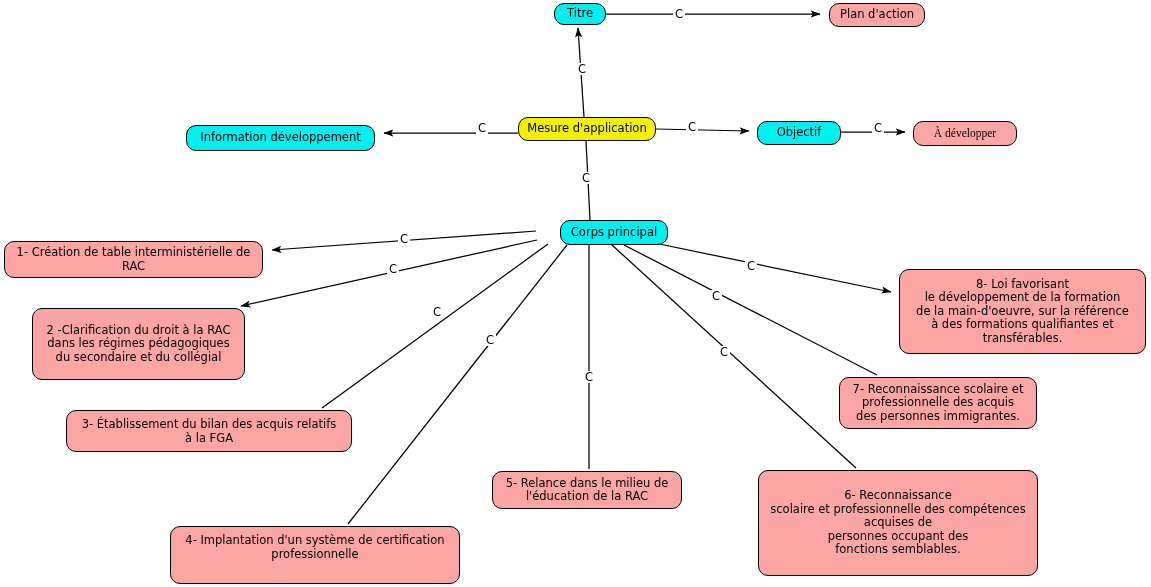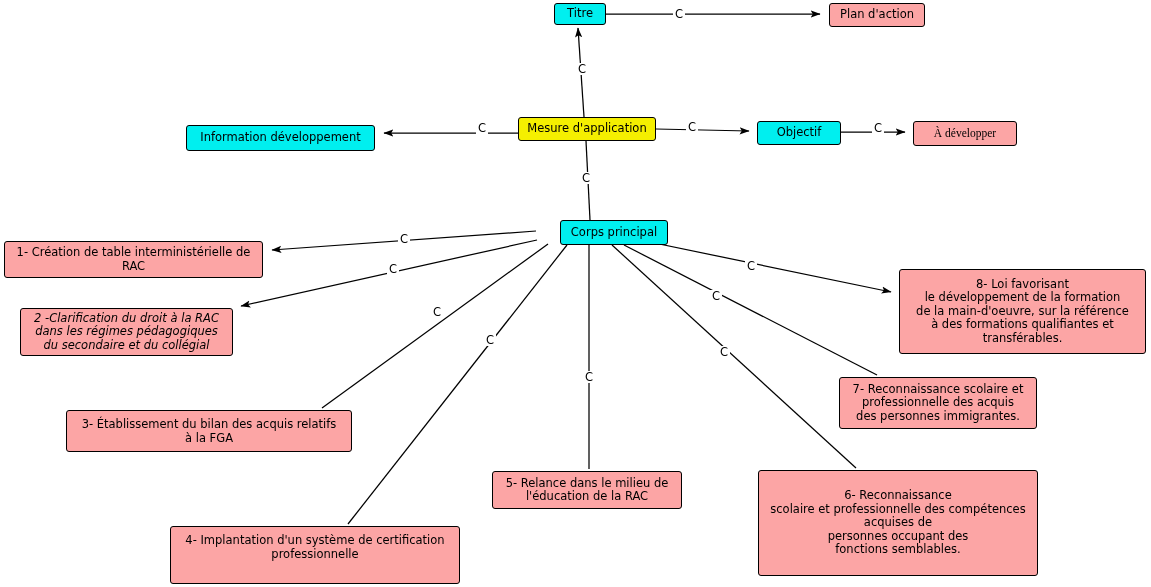--- a/index.html
+++ b/index.html
@@ -19,21 +19,21 @@
     position: absolute;
     left: 0; top: 0;
     width: 1151px;
     height: 587px;
     pointer-events: none;
   }
   .node {
     position: absolute;
     box-sizing: border-box;
     border: 1.3px solid #000000;
-    border-radius: 3px;
+    border-radius: 10px;
     background: #ffffff;
     display: flex;
     align-items: center;
     justify-content: center;
     text-align: center;
     color: #000000;
     font-size: 11.5px;
     line-height: 13.5px;
     padding: 2px 5px;
     white-space: pre-line;
@@ -83,21 +83,21 @@
   <div id="node-layer">
       <div class="node cyan" style="left: 554px; top: 3px; width: 52px; height: 22px;">Titre</div>
       <div class="node plain" style="left: 829px; top: 3px; width: 96px; height: 24px;">Plan d'action</div>
       <div class="node cyan" style="left: 186px; top: 125px; width: 189px; height: 26px;">Information développement</div>
       <div class="node yellow" style="left: 518px; top: 117px; width: 138px; height: 24px;">Mesure d'application</div>
       <div class="node cyan" style="left: 757px; top: 121px; width: 84px; height: 24px;">Objectif</div>
       <div class="node plain" style="left: 913px; top: 121px; width: 104px; height: 25px; font-family: Liberation Serif, serif;">À développer</div>
       <div class="node cyan" style="left: 536px; top: 220px; width: 108px; height: 25px; margin-left: 24px;">Corps principal</div>
       <div class="node plain" style="left: 4px; top: 241px; width: 259px; height: 37px;">1- Création de table interministérielle de
 RAC</div>
-      <div class="node plain" style="left: 20px; top: 308px; width: 213px; height: 48px; font-style: italic;">2 -Clarification du droit à la RAC
+      <div class="node plain" style="left: 32px; top: 308px; width: 213px; height: 72px;">2 -Clarification du droit à la RAC
 dans les régimes pédagogiques
 du secondaire et du collégial</div>
       <div class="node plain tall" style="left: 66px; top: 410px; width: 286px; height: 42px;">3- Établissement du bilan des acquis relatifs
 à la FGA</div>
       <div class="node plain tall" style="left: 170px; top: 526px; width: 290px; height: 58px;">4- Implantation d'un système de certification
 professionnelle</div>
       <div class="node plain" style="left: 492px; top: 471px; width: 190px; height: 38px;">5- Relance dans le milieu de
 l'éducation de la RAC</div>
       <div class="node plain" style="left: 758px; top: 470px; width: 280px; height: 106px;">6- Reconnaissance
 scolaire et professionnelle des compétences

